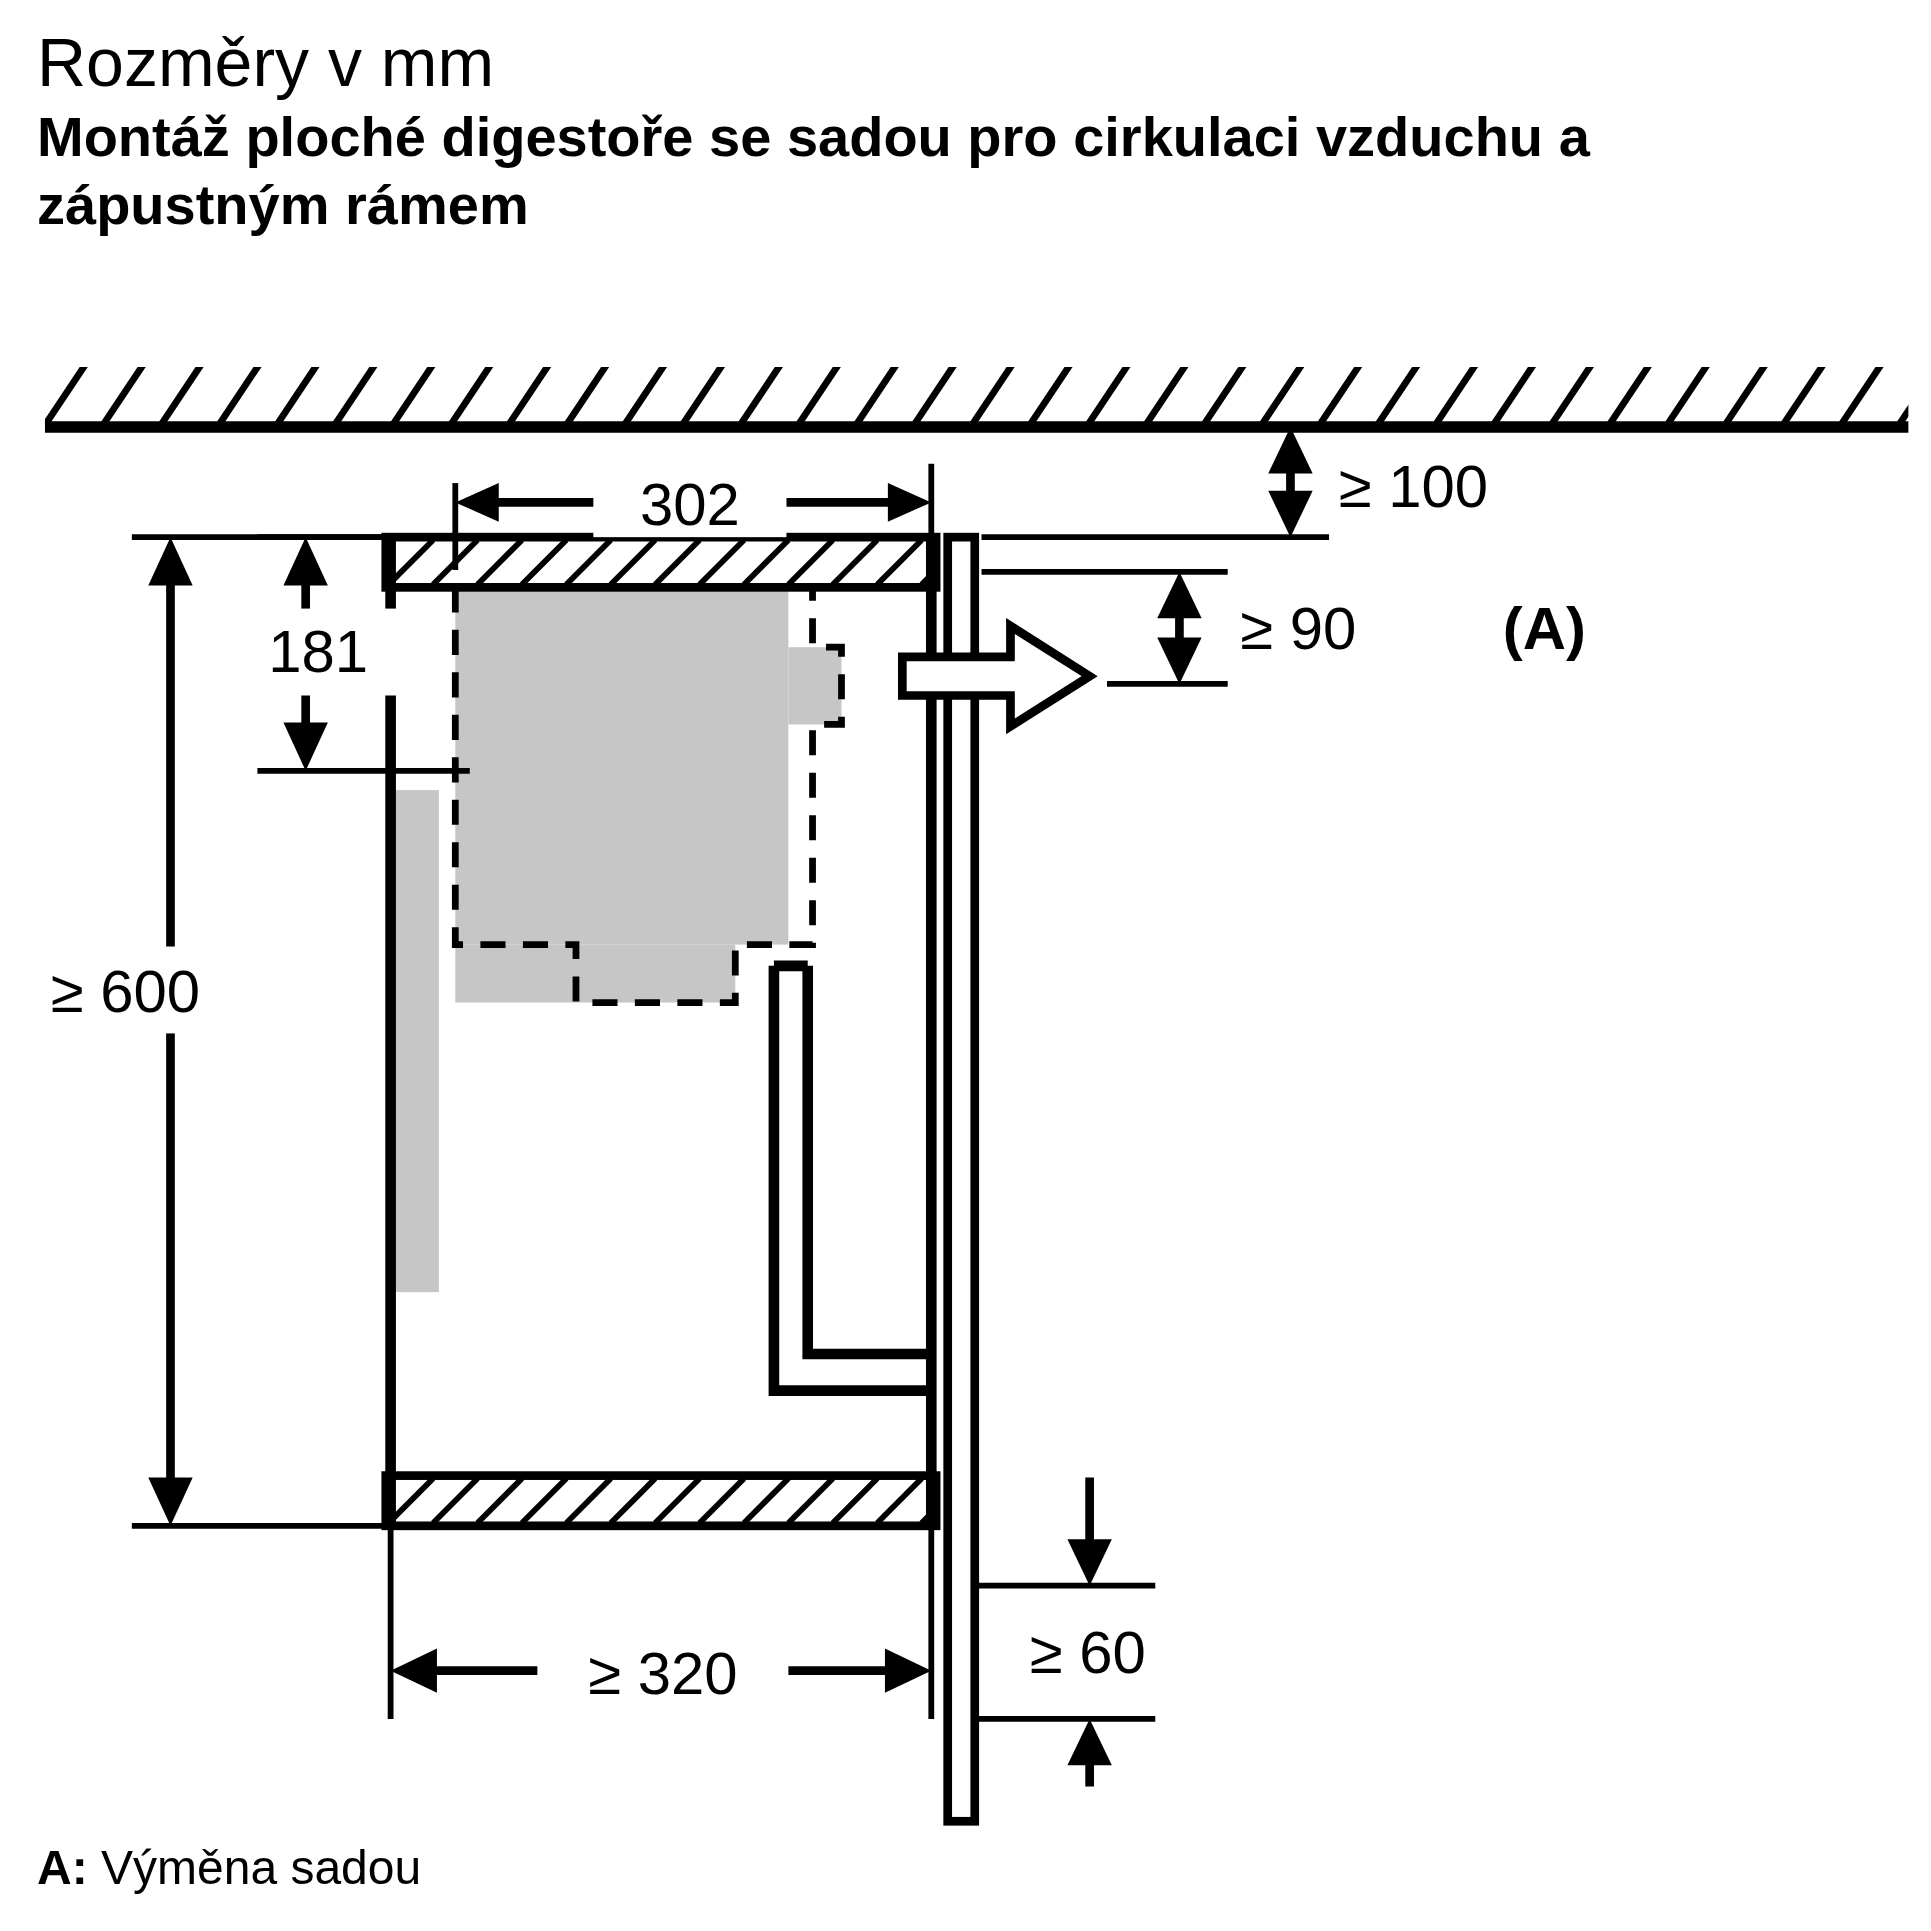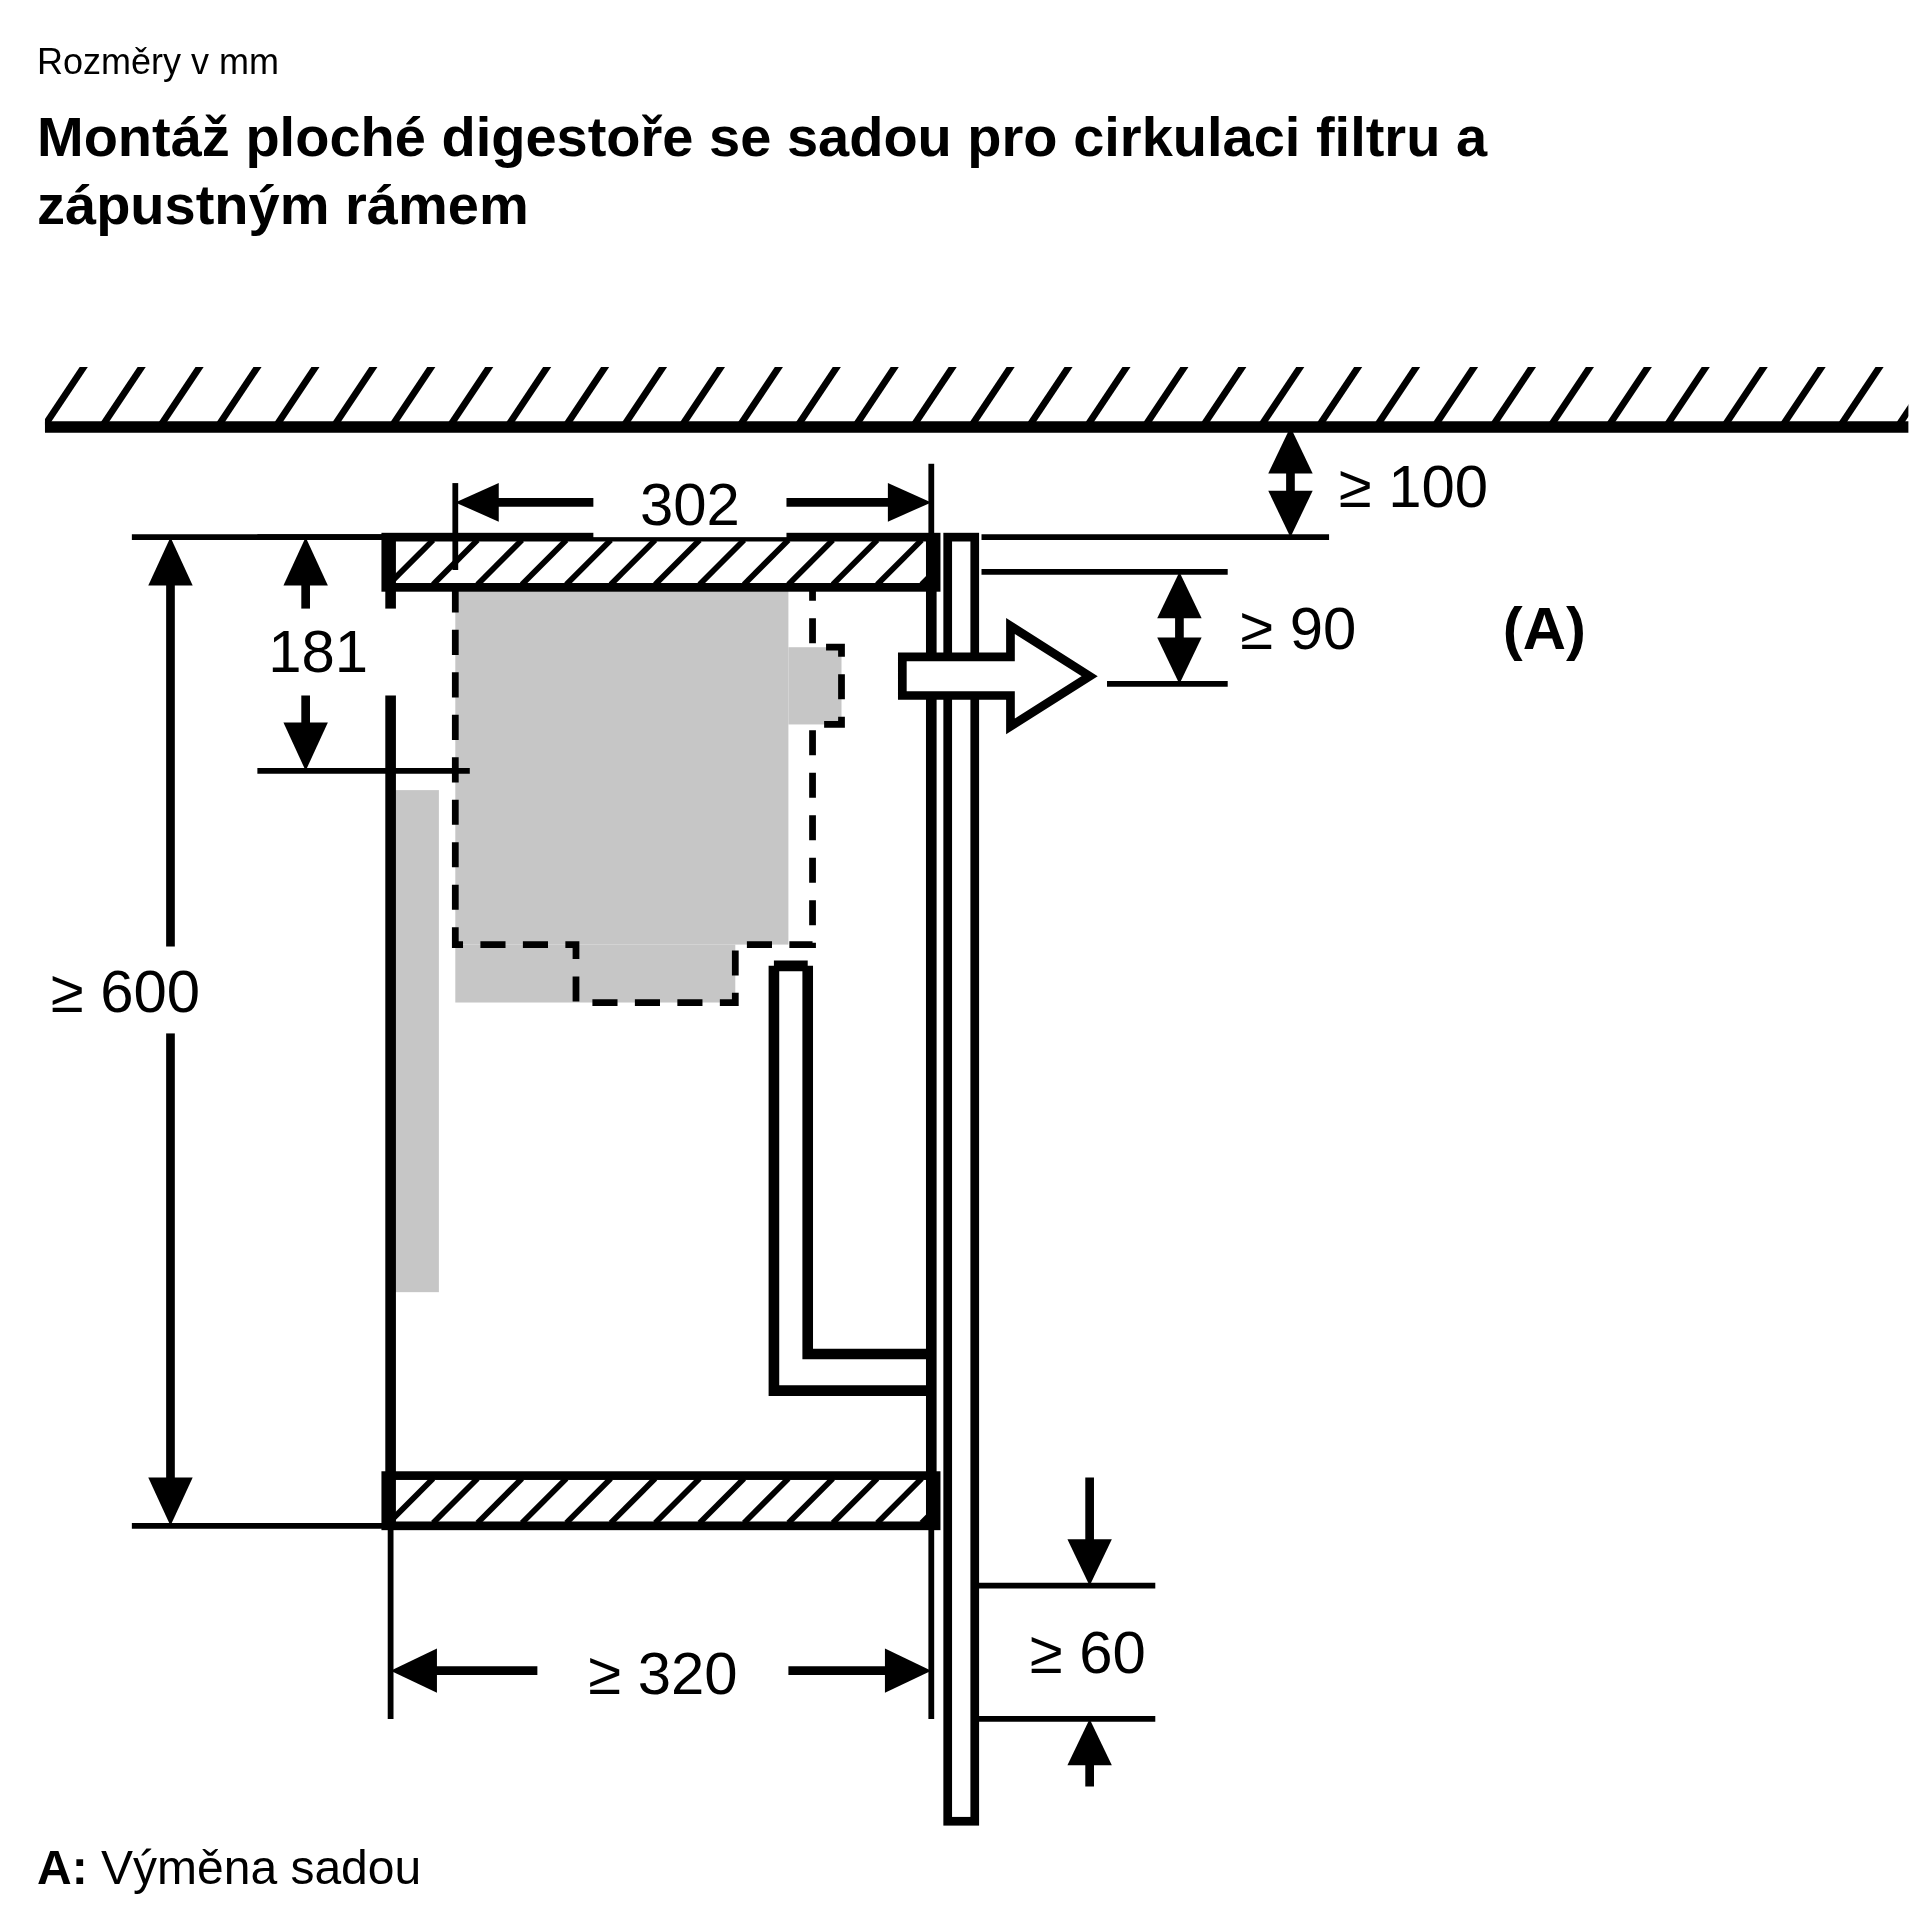--- a/index.html
+++ b/index.html
@@ -21,21 +21,21 @@
     width: 1931px;
     height: 1931px;
   }
   .hdr {
     position: absolute;
     left: 37px;
     top: 29px;
     width: 1786px;
   }
   .hdr-sub {
-    font-size: 36px;
+    font-size: 68px;
     line-height: 66px;
     font-weight: 400;
     letter-spacing: 0px;
   }
   .hdr-title {
     font-size: 56px;
     line-height: 68px;
     font-weight: bold;
     margin-top: 7.7px;
     max-width: 1699px;
@@ -68,21 +68,21 @@
     font-weight: bold;
   }
 </style>
 </head>
 <body>
 
 <div id="page">
 
   <div class="hdr">
     <div class="hdr-sub">Rozměry v mm</div>
-    <div class="hdr-title">Montáž ploché digestoře se sadou pro cirkulaci filtru a zápustným rámem</div>
+    <div class="hdr-title">Montáž ploché digestoře se sadou pro cirkulaci vzduchu a zápustným rámem</div>
   </div>
 
   <div id="svg-wrap">
     <svg width="1931" height="1468" viewBox="0 0 2000 1520" xmlns="http://www.w3.org/2000/svg">
 
       <g>
         <clipPath id="ceilClip">
           <rect x="30" y="-30" width="1930" height="90"></rect>
         </clipPath>
         <g clip-path="url(#ceilClip)" stroke="#000" stroke-width="7">

